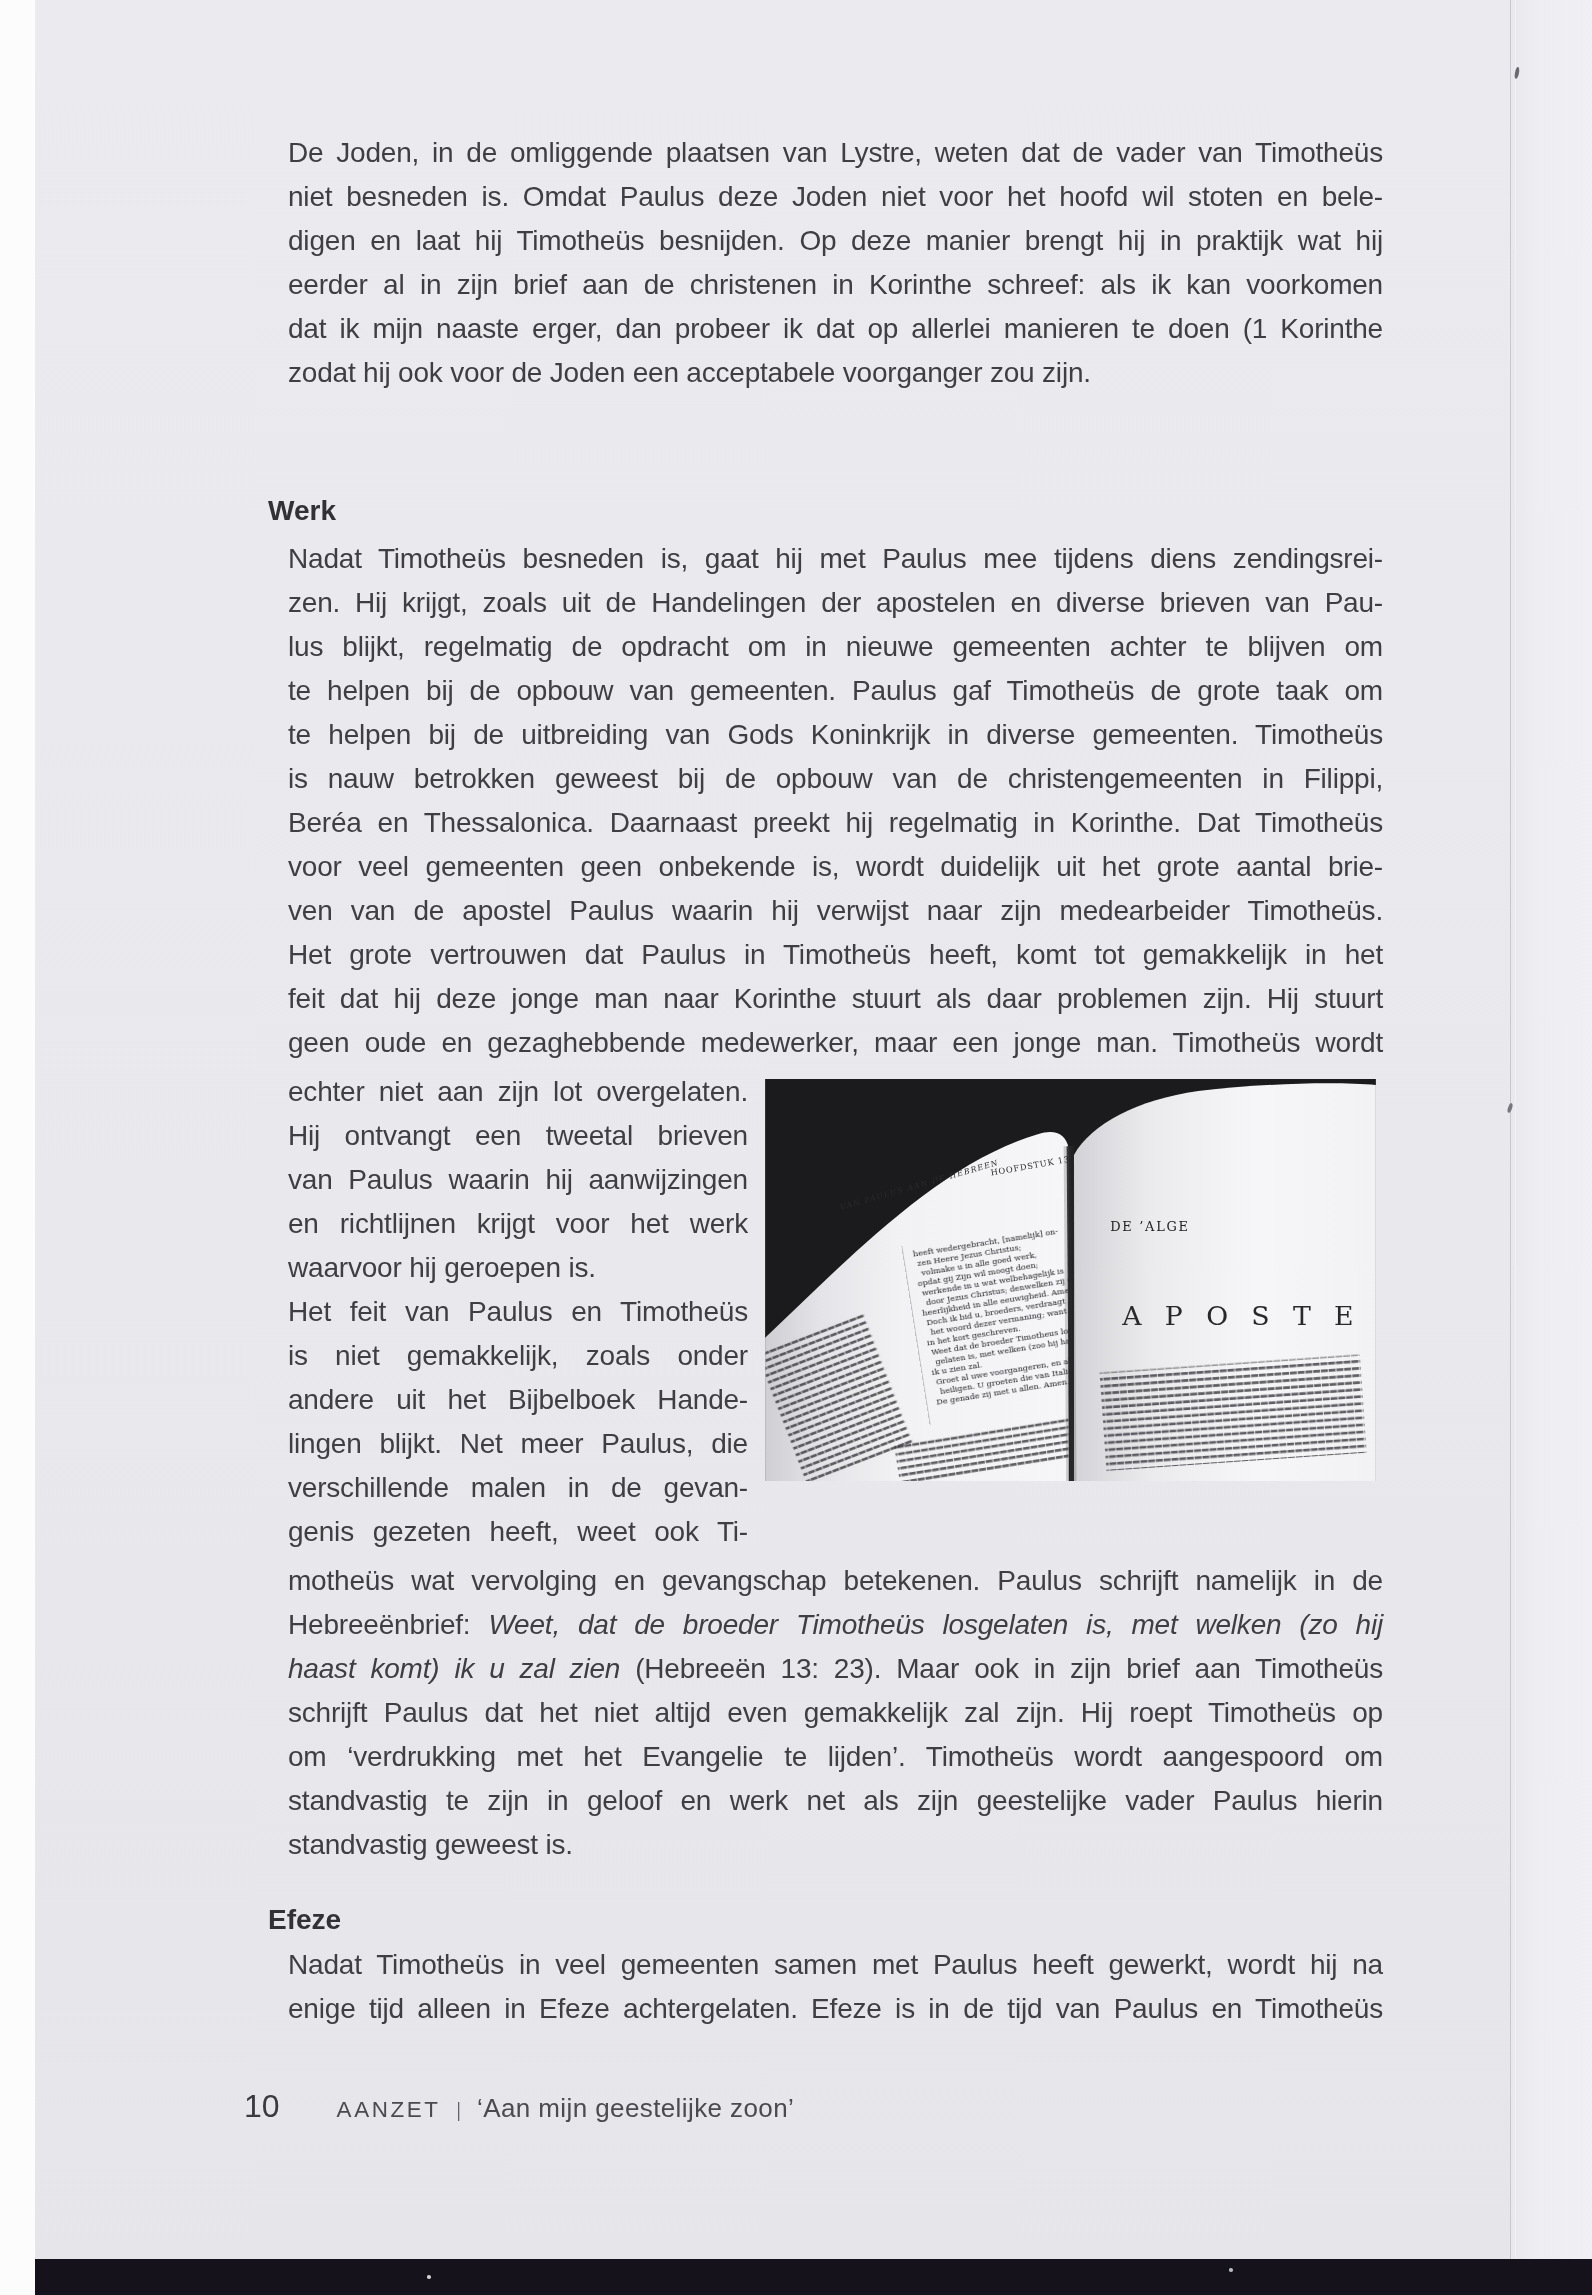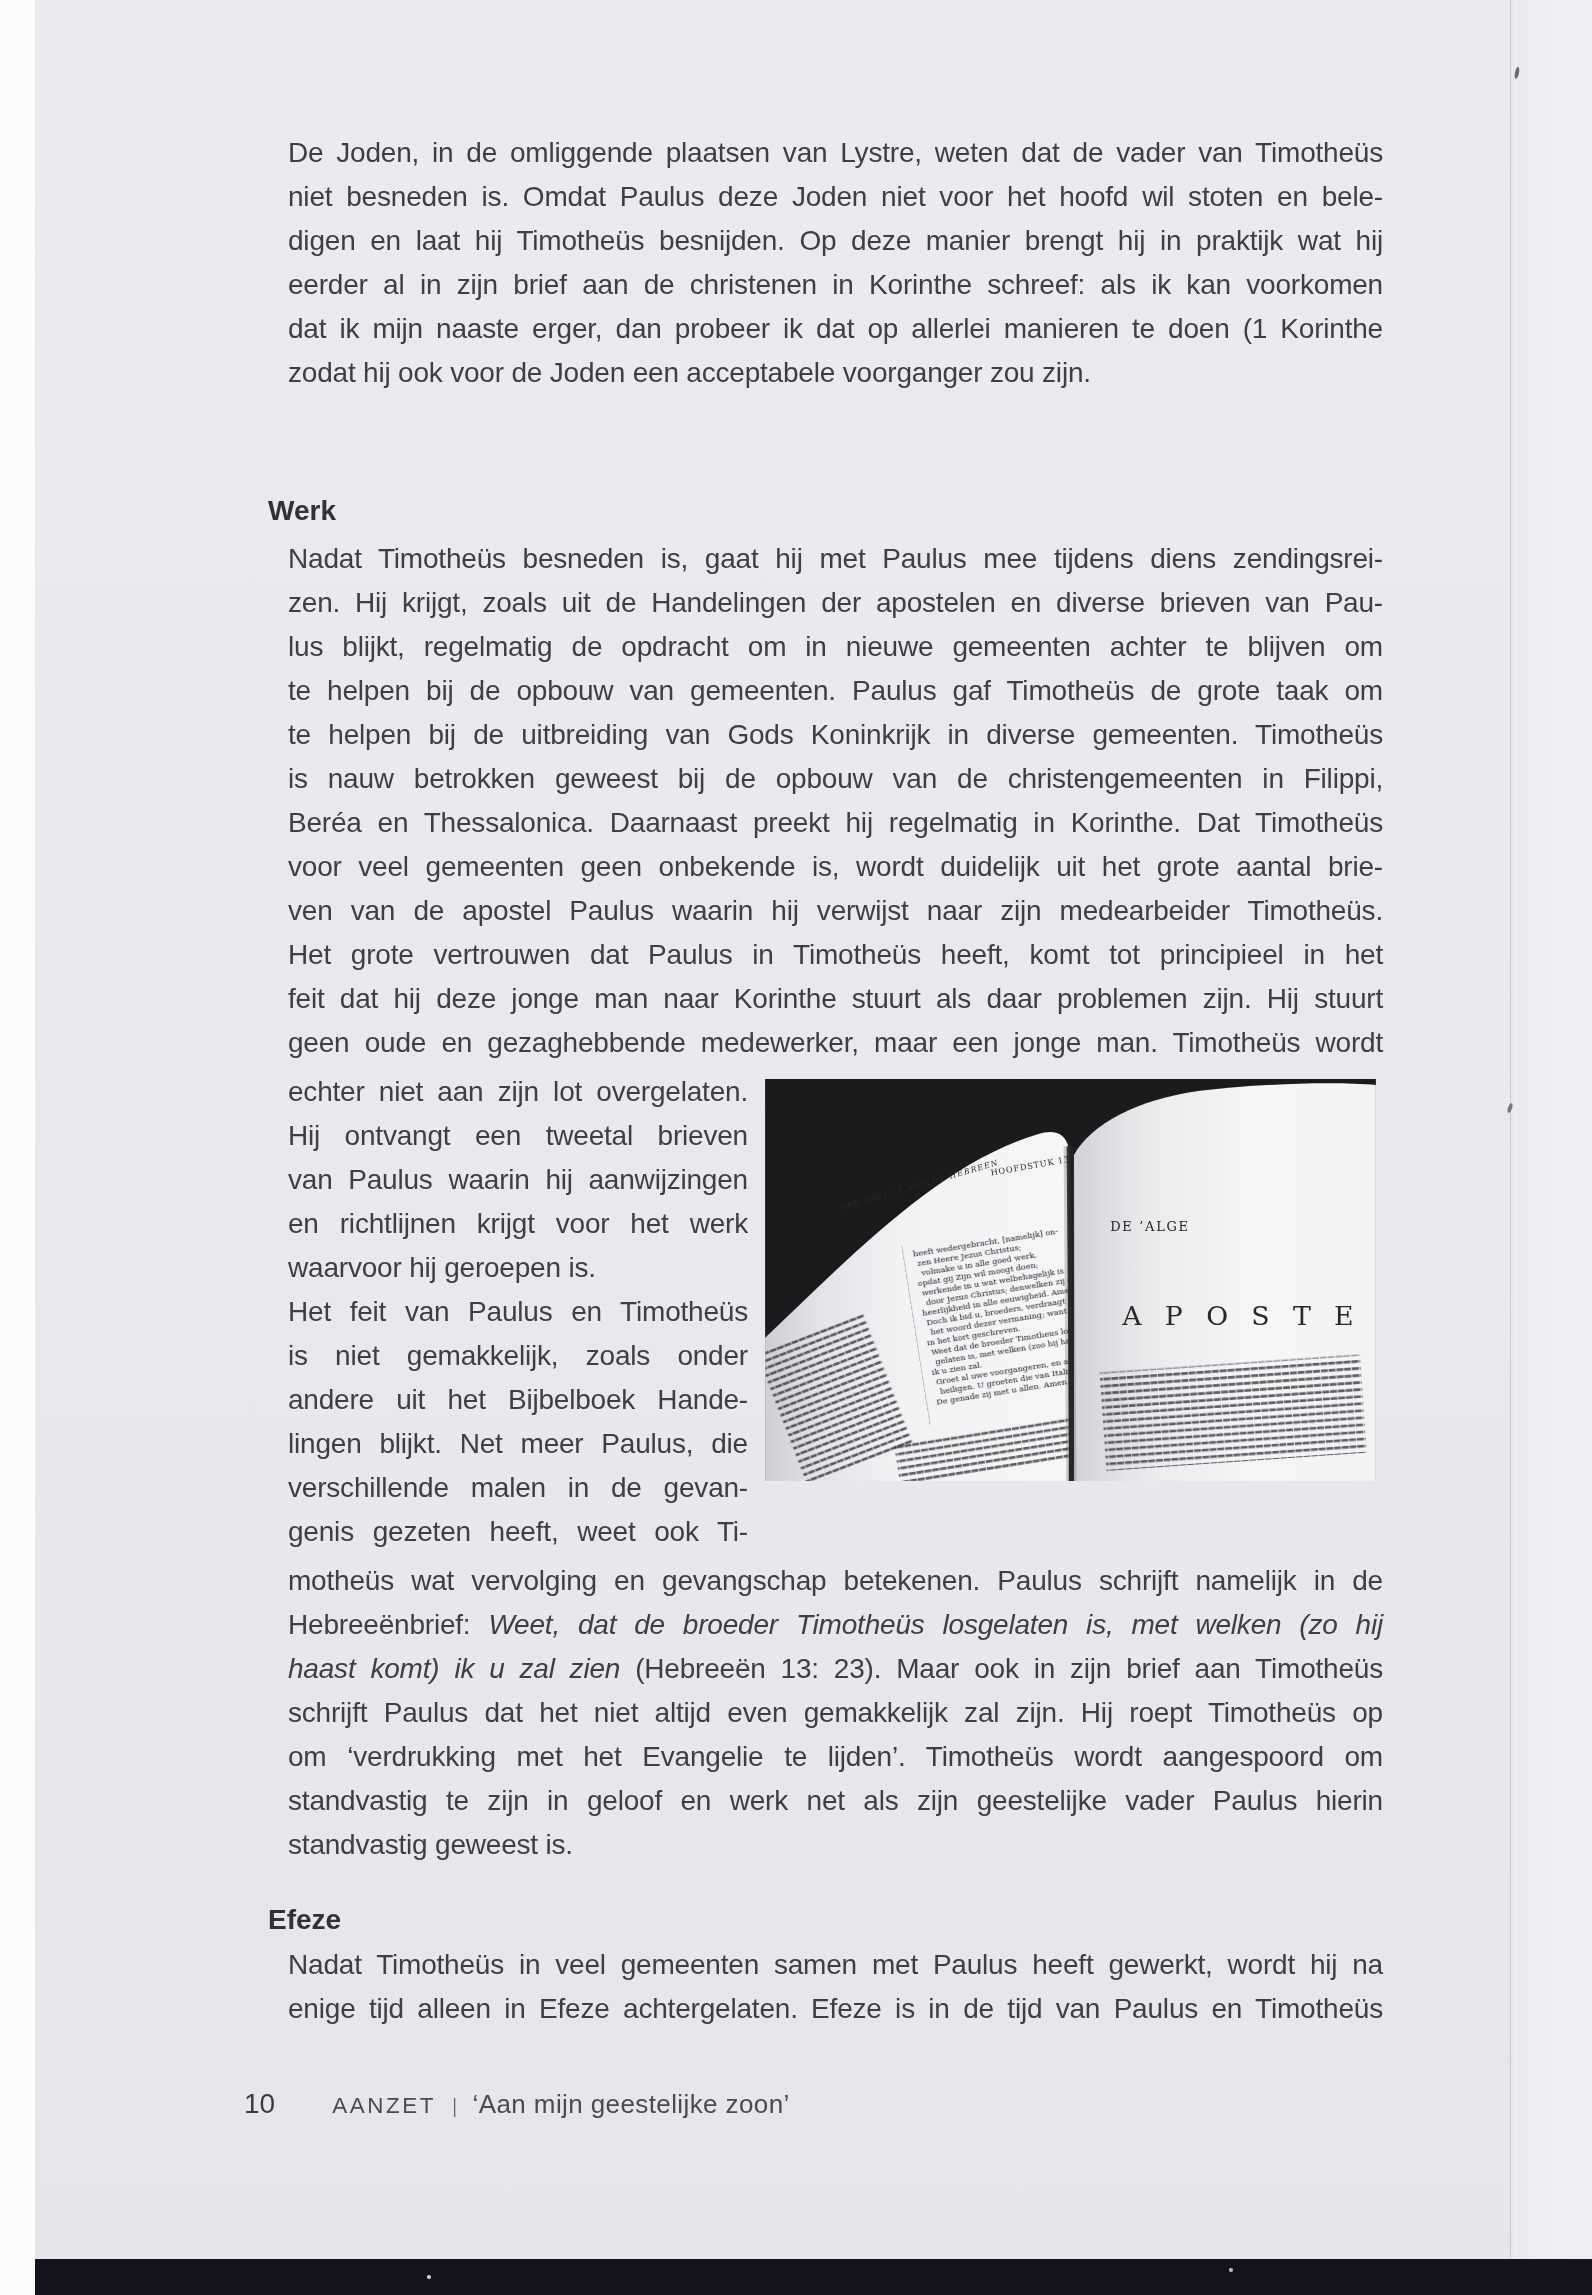--- a/index.html
+++ b/index.html
@@ -30,21 +30,21 @@
   #para-intro{top:131px;}
   #werk-heading{top:488px;}
   #werk-full{top:537px;}
   #werk-narrow{top:1070px;width:480px;}
   #werk-rest{top:1559px;}
   #efeze-heading{top:1897px;}
   #efeze-para{top:1943px;}
 
   
   .footer{position:absolute;left:244px;top:2088px;display:flex;align-items:baseline;z-index:6;}
-  .footer .pagenum{font-size:28px;color:#3a3a3f;}
+  .footer .pagenum{font-size:32px;color:#3a3a3f;}
   .footer .series{margin-left:57px;font-size:22.4px;letter-spacing:2.6px;color:#4a4a4f;}
   .footer .sep{margin:0 15.5px;font-size:21px;color:#5a5a60;transform:scaleX(.7);}
   .footer .booktitle{font-size:26px;color:#4a4a4f;letter-spacing:0.4px;}
 
   
   .photo{position:absolute;left:765px;top:1079px;width:611px;height:402px;z-index:3;}
   .photo svg{display:block;}
   .ph-hdr{font-family:"DejaVu Serif",serif;fill:#2a2a2c;}
   .ph-frag text{font-family:"DejaVu Serif",serif;font-size:9.3px;fill:#242427;}
   .r-small{font-family:"DejaVu Serif",serif;font-size:15px;letter-spacing:2px;fill:#232326;}
@@ -68,21 +68,21 @@
   <div class="block" id="werk-full">
       <div class="line"><span>Nadat Timotheüs besneden is, gaat hij met Paulus mee tijdens diens zendingsrei-</span></div>
       <div class="line"><span>zen. Hij krijgt, zoals uit de Handelingen der apostelen en diverse brieven van Pau-</span></div>
       <div class="line"><span>lus blijkt, regelmatig de opdracht om in nieuwe gemeenten achter te blijven om</span></div>
       <div class="line"><span>te helpen bij de opbouw van gemeenten. Paulus gaf Timotheüs de grote taak om</span></div>
       <div class="line"><span>te helpen bij de uitbreiding van Gods Koninkrijk in diverse gemeenten. Timotheüs</span></div>
       <div class="line"><span>is nauw betrokken geweest bij de opbouw van de christengemeenten in Filippi,</span></div>
       <div class="line"><span>Beréa en Thessalonica. Daarnaast preekt hij regelmatig in Korinthe. Dat Timotheüs</span></div>
       <div class="line"><span>voor veel gemeenten geen onbekende is, wordt duidelijk uit het grote aantal brie-</span></div>
       <div class="line"><span>ven van de apostel Paulus waarin hij verwijst naar zijn medearbeider Timotheüs.</span></div>
-      <div class="line"><span>Het grote vertrouwen dat Paulus in Timotheüs heeft, komt tot principieel in het</span></div>
+      <div class="line"><span>Het grote vertrouwen dat Paulus in Timotheüs heeft, komt tot gemakkelijk in het</span></div>
       <div class="line"><span>feit dat hij deze jonge man naar Korinthe stuurt als daar problemen zijn. Hij stuurt</span></div>
       <div class="line"><span>geen oude en gezaghebbende medewerker, maar een jonge man. Timotheüs wordt</span></div>
     </div>
   <div class="block" id="werk-narrow">
       <div class="line"><span>echter niet aan zijn lot overgelaten.</span></div>
       <div class="line"><span>Hij ontvangt een tweetal brieven</span></div>
       <div class="line"><span>van Paulus waarin hij aanwijzingen</span></div>
       <div class="line"><span>en richtlijnen krijgt voor het werk</span></div>
       <div class="line end"><span>waarvoor hij geroepen is.</span></div>
       <div class="line"><span>Het feit van Paulus en Timotheüs</span></div>

